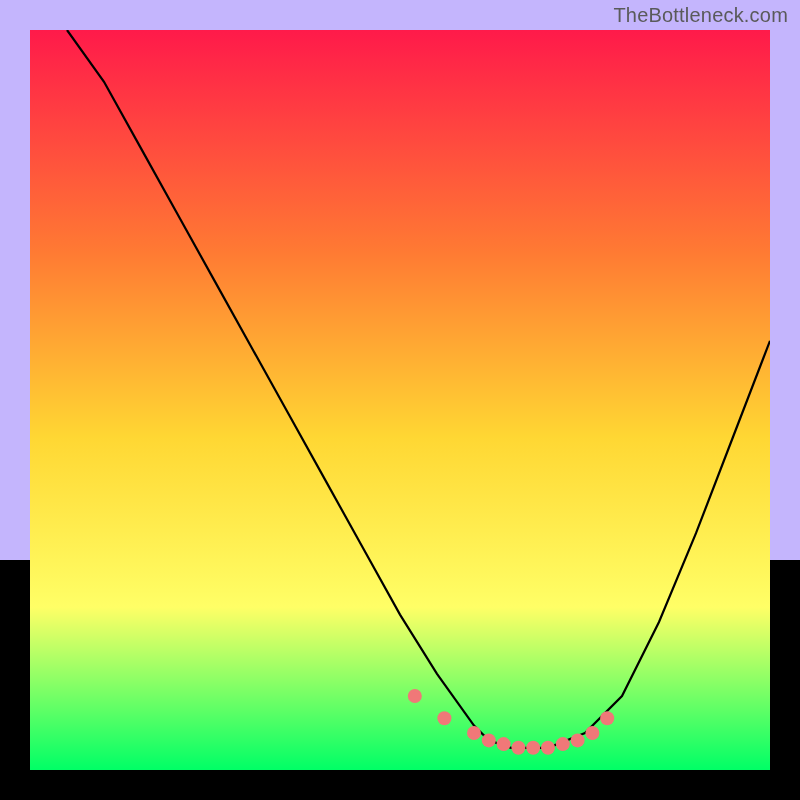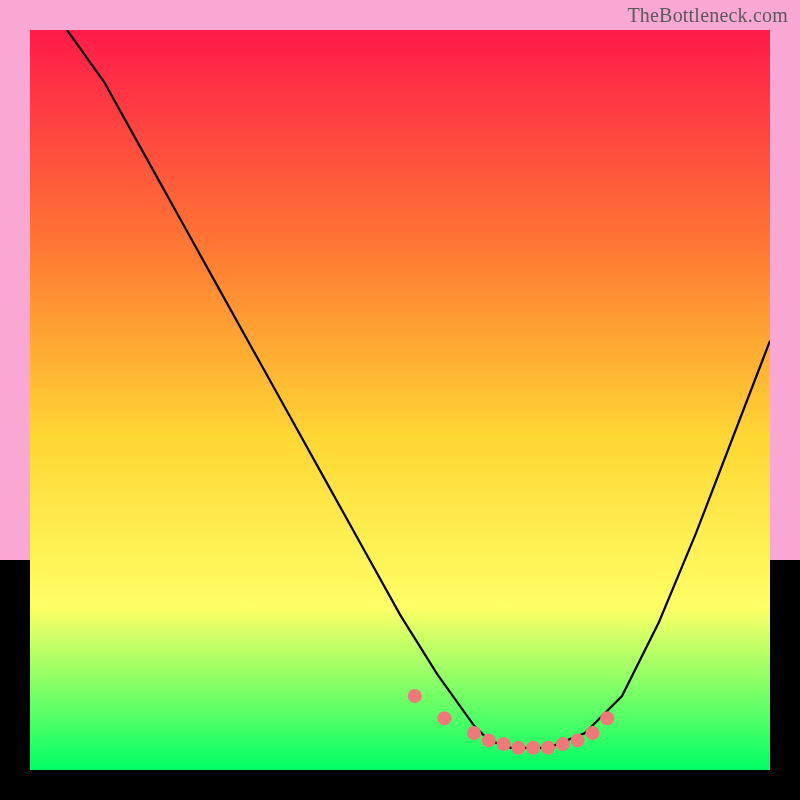--- a/index.html
+++ b/index.html
@@ -8,22 +8,21 @@
     background: #000;
     width: 800px;
     height: 800px;
     overflow: hidden;
     font-family: Arial, Helvetica, sans-serif;
   }
   .frame {
     position: relative;
     width: 800px;
     height: 560px;
-    background: #f9a8d4;
-    font-family: Liberation Serif, serif;
+    background: #c4b5fd;
   }
   .watermark {
     position: absolute;
     top: 4px;
     right: 12px;
     color: #5a5a5a;
     font-size: 20px;
     font-weight: 400;
     letter-spacing: 0.2px;
     z-index: 5;

